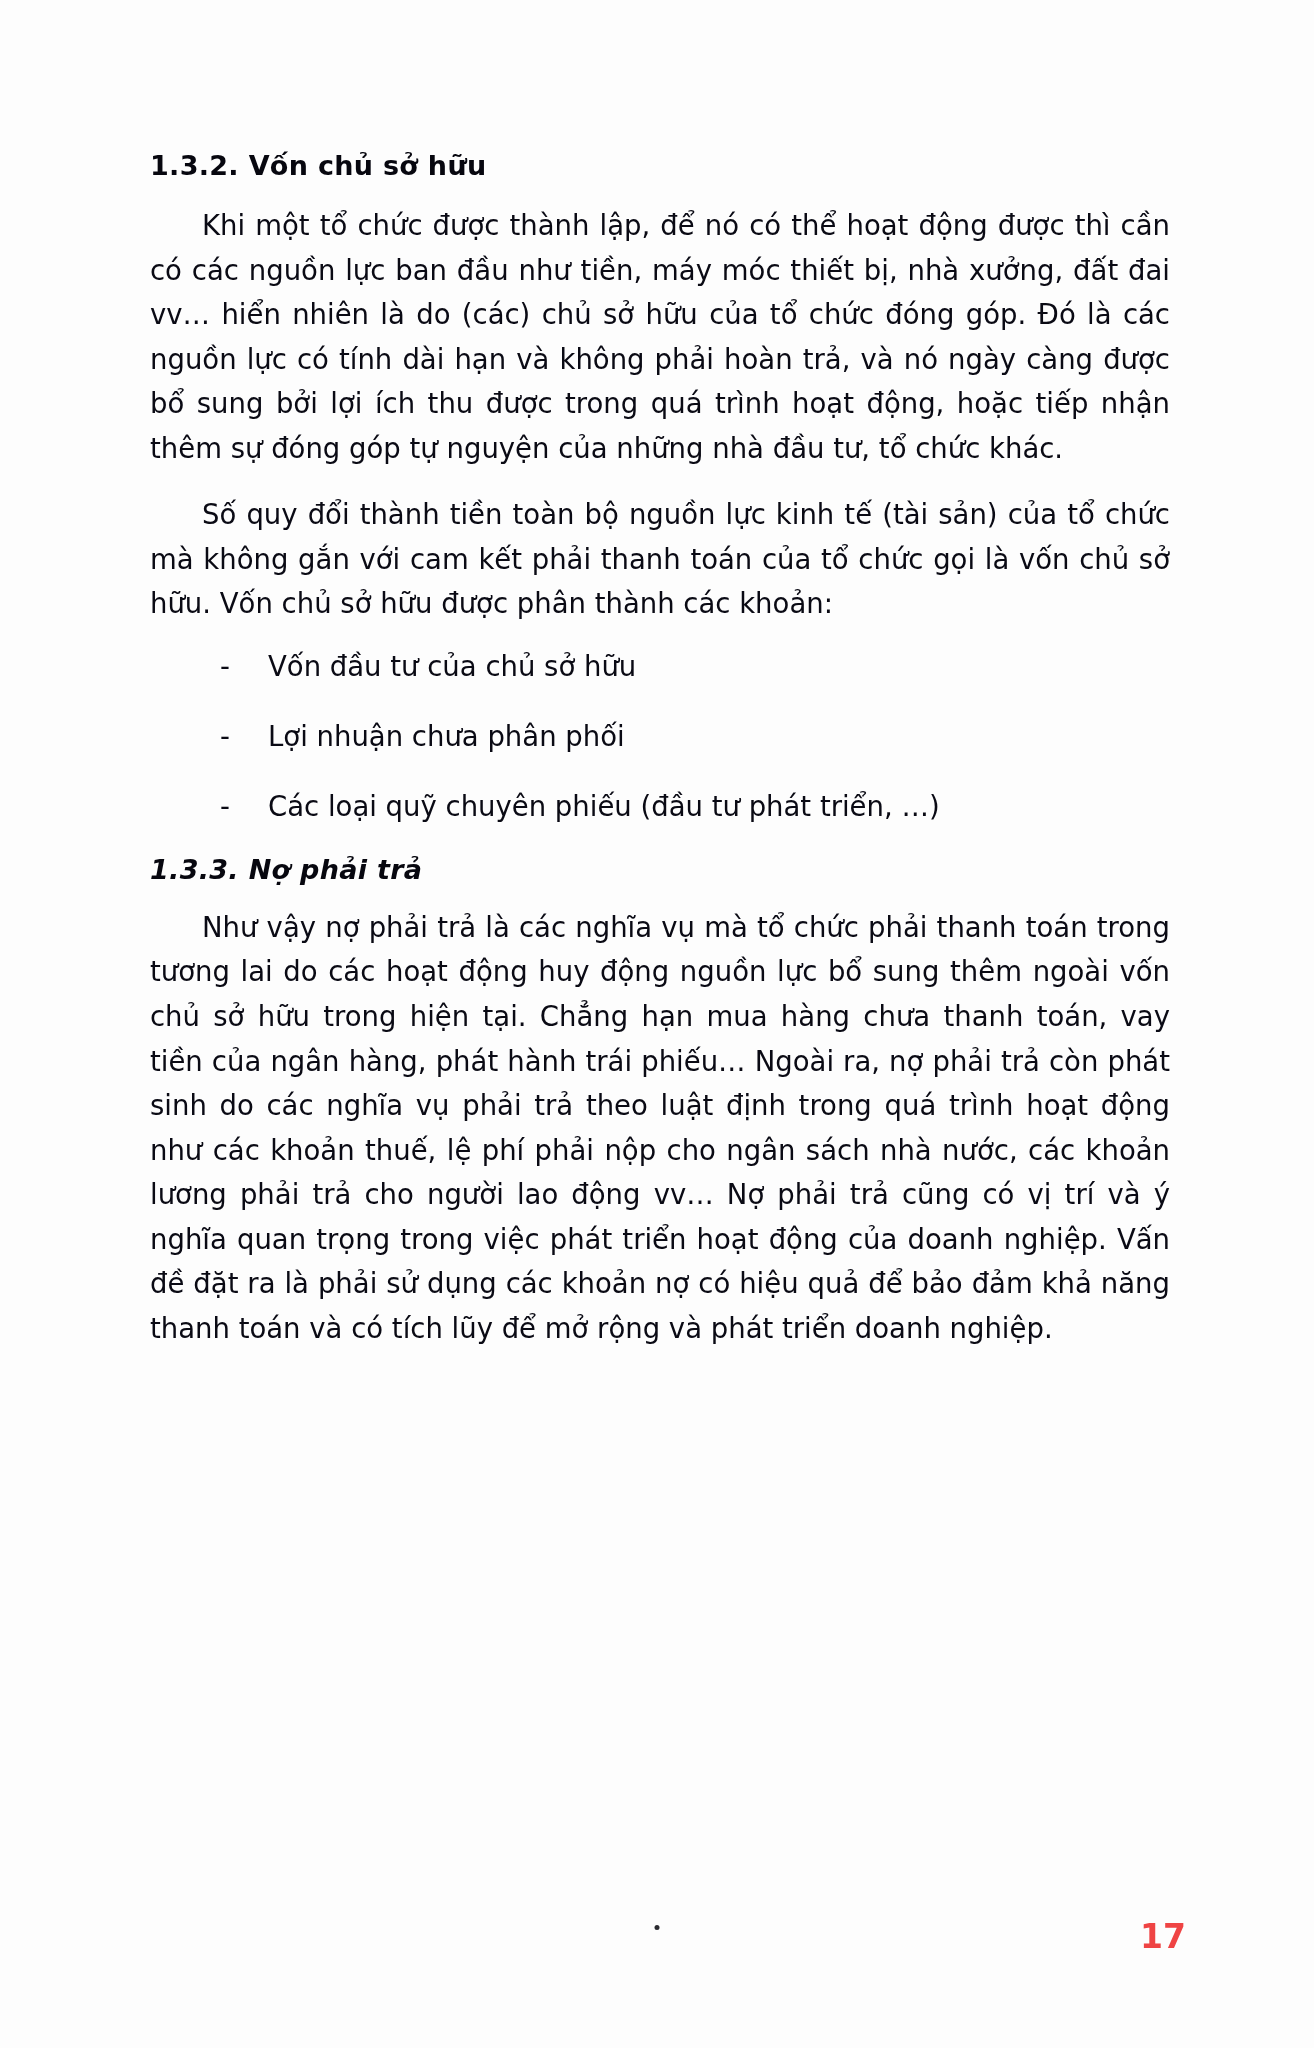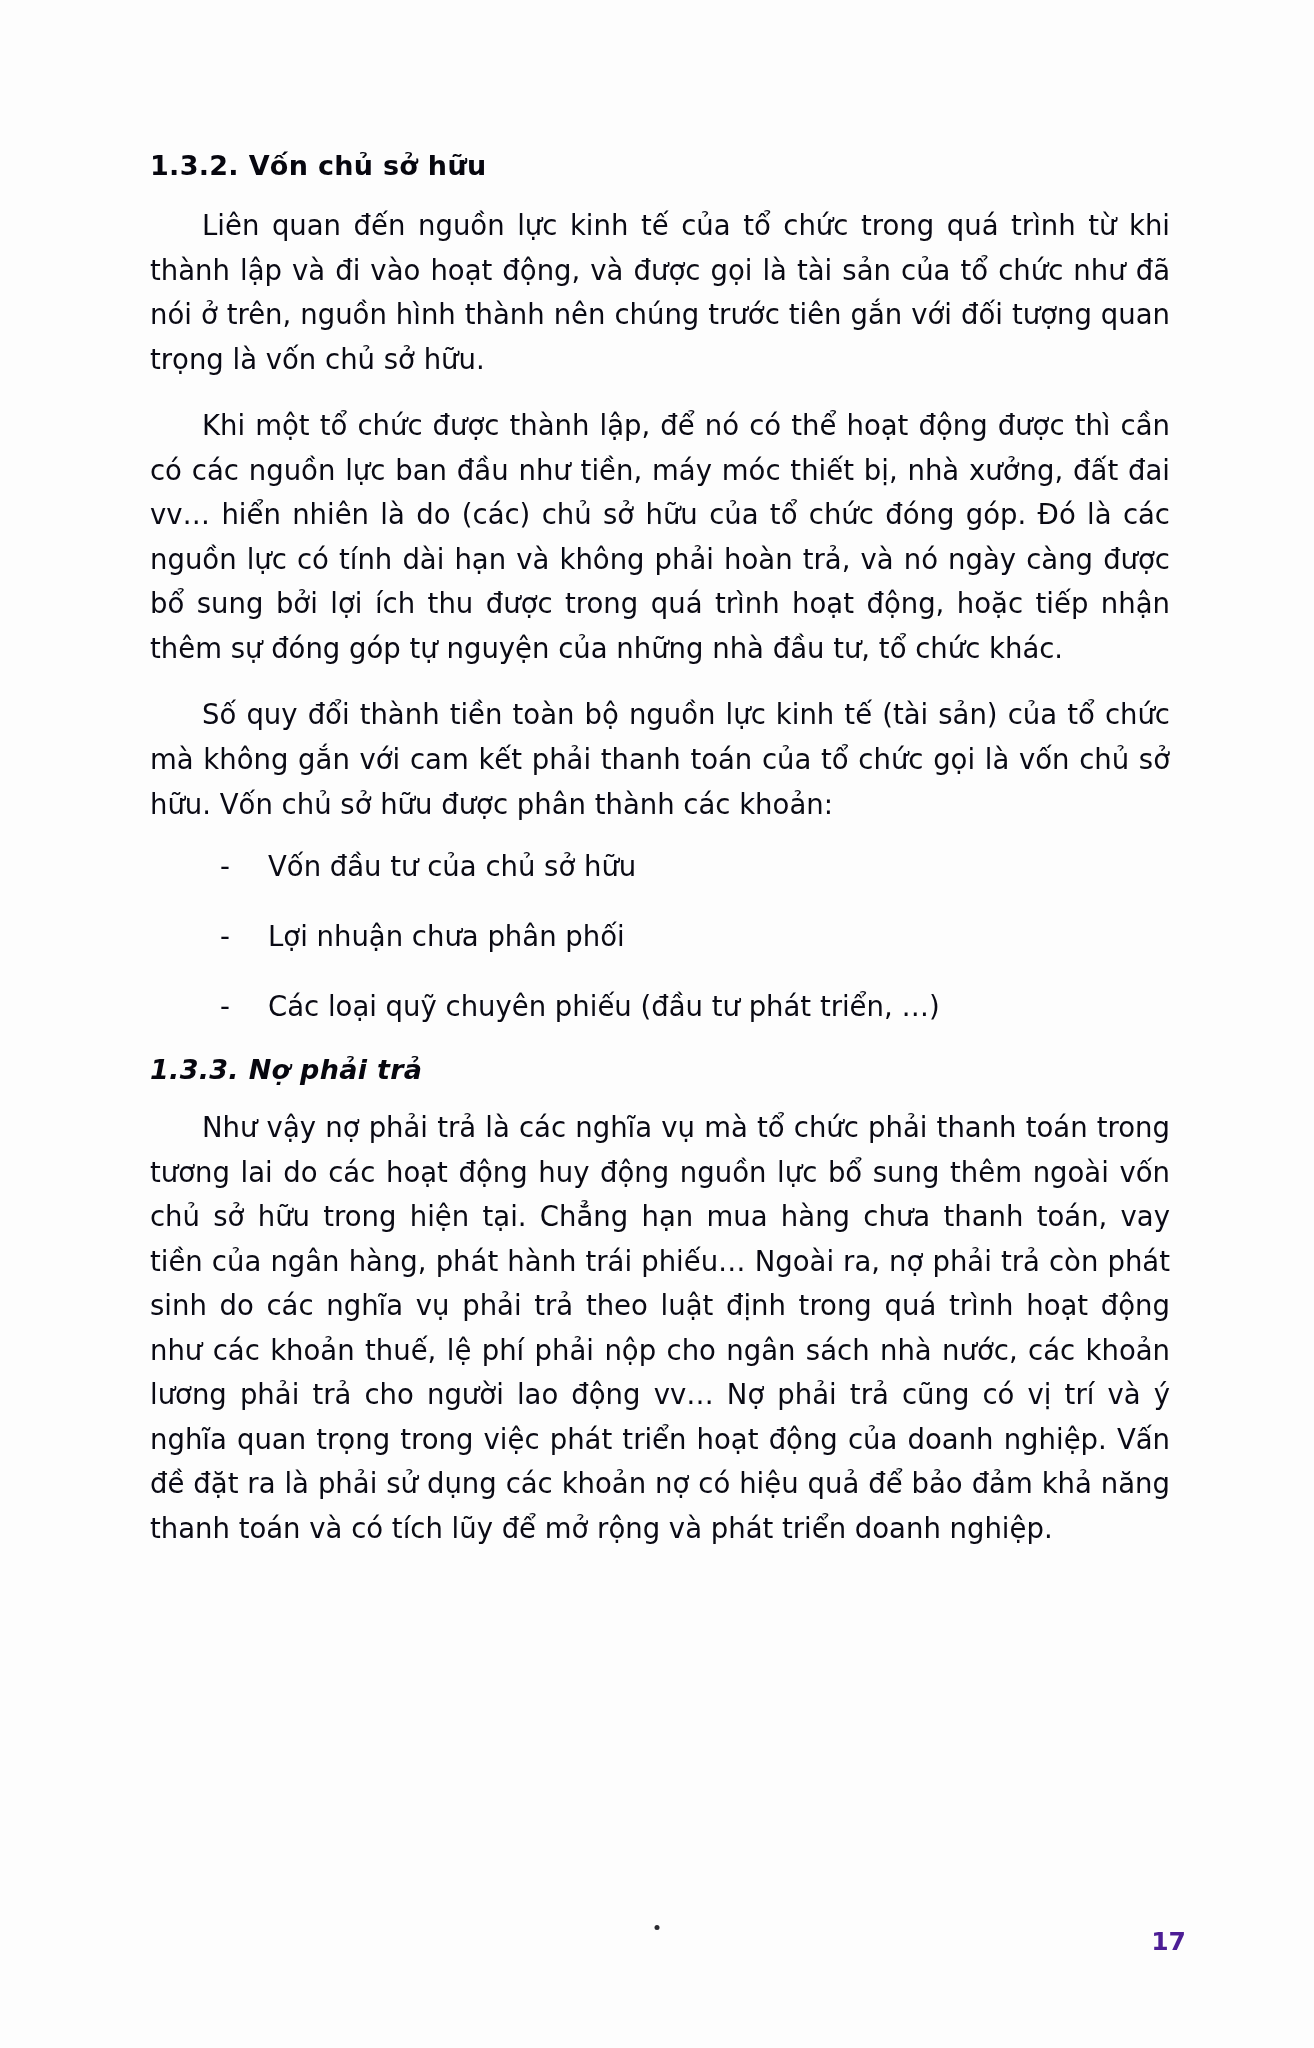--- a/index.html
+++ b/index.html
@@ -65,44 +65,43 @@
   }
   ul.bullets li .dash {
     position: absolute;
     left: 70px;
     top: 0;
   }
   .page-number {
     position: absolute;
     right: 128px;
     bottom: 92px;
-    font-size: 25px;
+    font-size: 33px;
     font-weight: bold;
-    color: #4c1d95;
+    color: #ef4444;
   }
   .center-dot {
     position: absolute;
     left: 50%;
     bottom: 118px;
     width: 5px;
     height: 5px;
     border-radius: 50%;
     background: #2a2a30;
     transform: translateX(-50%);
   }
 </style>
 </head>
 <body>
 
 <div class="page">
   <div class="content">
 
     <h2 class="heading">1.3.2. Vốn chủ sở hữu</h2>
 
-    <p class="para">Liên quan đến nguồn lực kinh tế của tổ chức trong quá trình từ khi thành lập và đi vào hoạt động, và được gọi là tài sản của tổ chức như đã nói ở trên, nguồn hình thành nên chúng trước tiên gắn với đối tượng quan trọng là vốn chủ sở hữu.</p>
     <p class="para">Khi một tổ chức được thành lập, để nó có thể hoạt động được thì cần có các nguồn lực ban đầu như tiền, máy móc thiết bị, nhà xưởng, đất đai vv… hiển nhiên là do (các) chủ sở hữu của tổ chức đóng góp. Đó là các nguồn lực có tính dài hạn và không phải hoàn trả, và nó ngày càng được bổ sung bởi lợi ích thu được trong quá trình hoạt động, hoặc tiếp nhận thêm sự đóng góp tự nguyện của những nhà đầu tư, tổ chức khác.</p>
     <p class="para tight">Số quy đổi thành tiền toàn bộ nguồn lực kinh tế (tài sản) của tổ chức mà không gắn với cam kết phải thanh toán của tổ chức gọi là vốn chủ sở hữu. Vốn chủ sở hữu được phân thành các khoản:</p>
 
     <ul class="bullets">
       <li>
         <span class="dash">-</span>
         <span>Vốn đầu tư của chủ sở hữu</span>
       </li>
       <li>
         <span class="dash">-</span>

